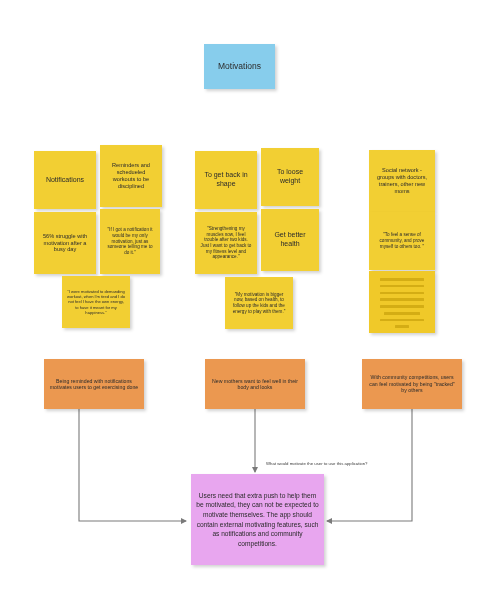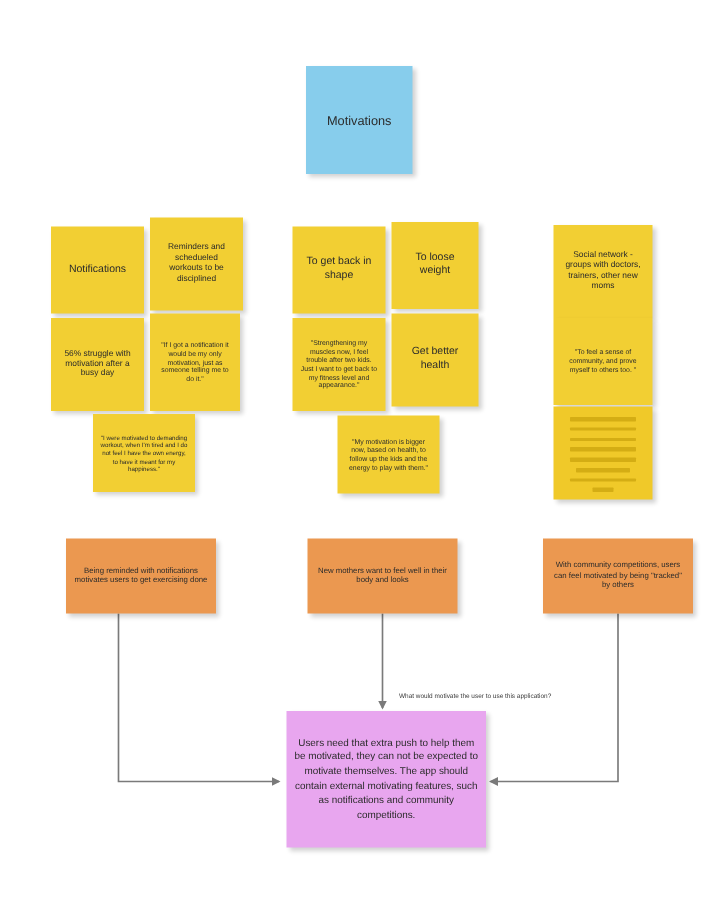--- a/index.html
+++ b/index.html
@@ -95,21 +95,21 @@
       </marker>
     </defs>
 
     <path d="M79,409 L79,521 L186,521" fill="none" stroke="#7a7a7a" stroke-width="1.1" marker-end="url(#arrowRight)"></path>
 
     <path d="M255,409 L255,472" fill="none" stroke="#7a7a7a" stroke-width="1.1" marker-end="url(#arrowDown)"></path>
 
     <path d="M412,409 L412,521 L327,521" fill="none" stroke="#7a7a7a" stroke-width="1.1" marker-end="url(#arrowLeft)"></path>
   </svg>
 
-  <div class="note blue t-title" style="left:204px; top:44px; width:71px; height:72px;">
+  <div class="note blue t-title" style="left:204px; top:44px; width:71px; height:45px;">
     <span class="note-inner">Motivations</span>
   </div>
 
   <div class="note yellow t-head" style="left:34px; top:151px; width:62px; height:58px;">
     <span class="note-inner">Notifications</span>
   </div>
 
   <div class="note yellow t-body" style="left:100px; top:145px; width:62px; height:62px;">
     <span class="note-inner">Reminders and schedueled workouts to be disciplined</span>
   </div>

